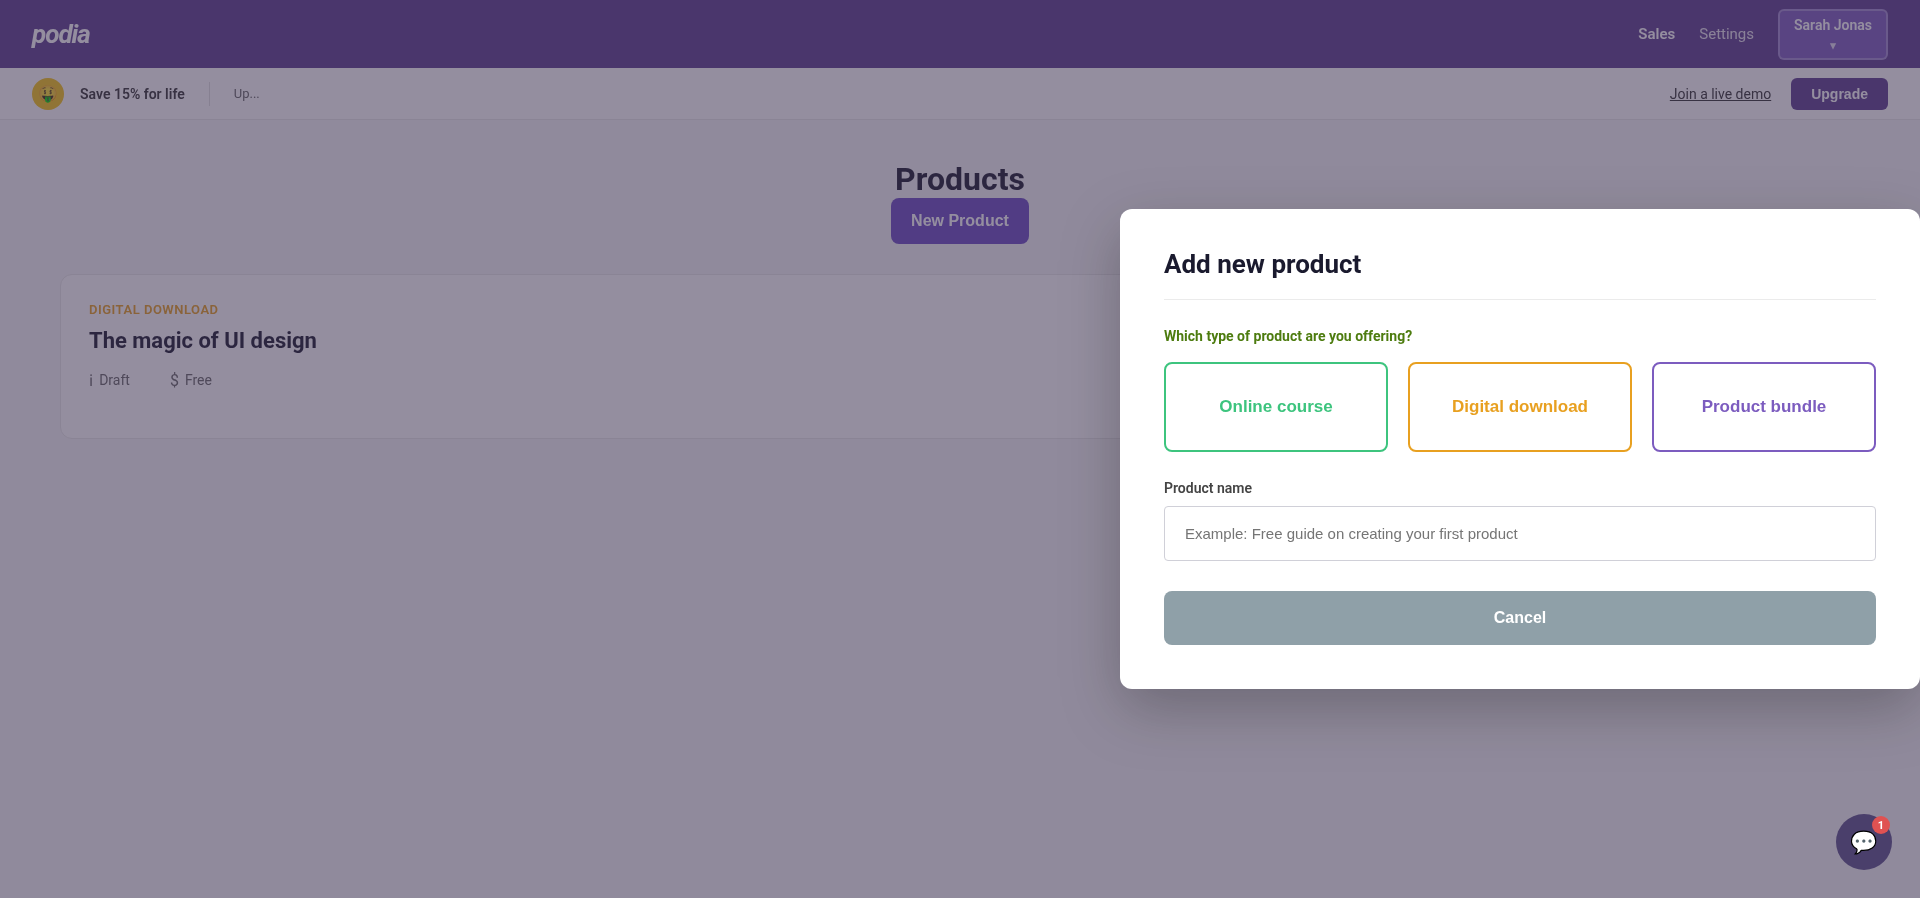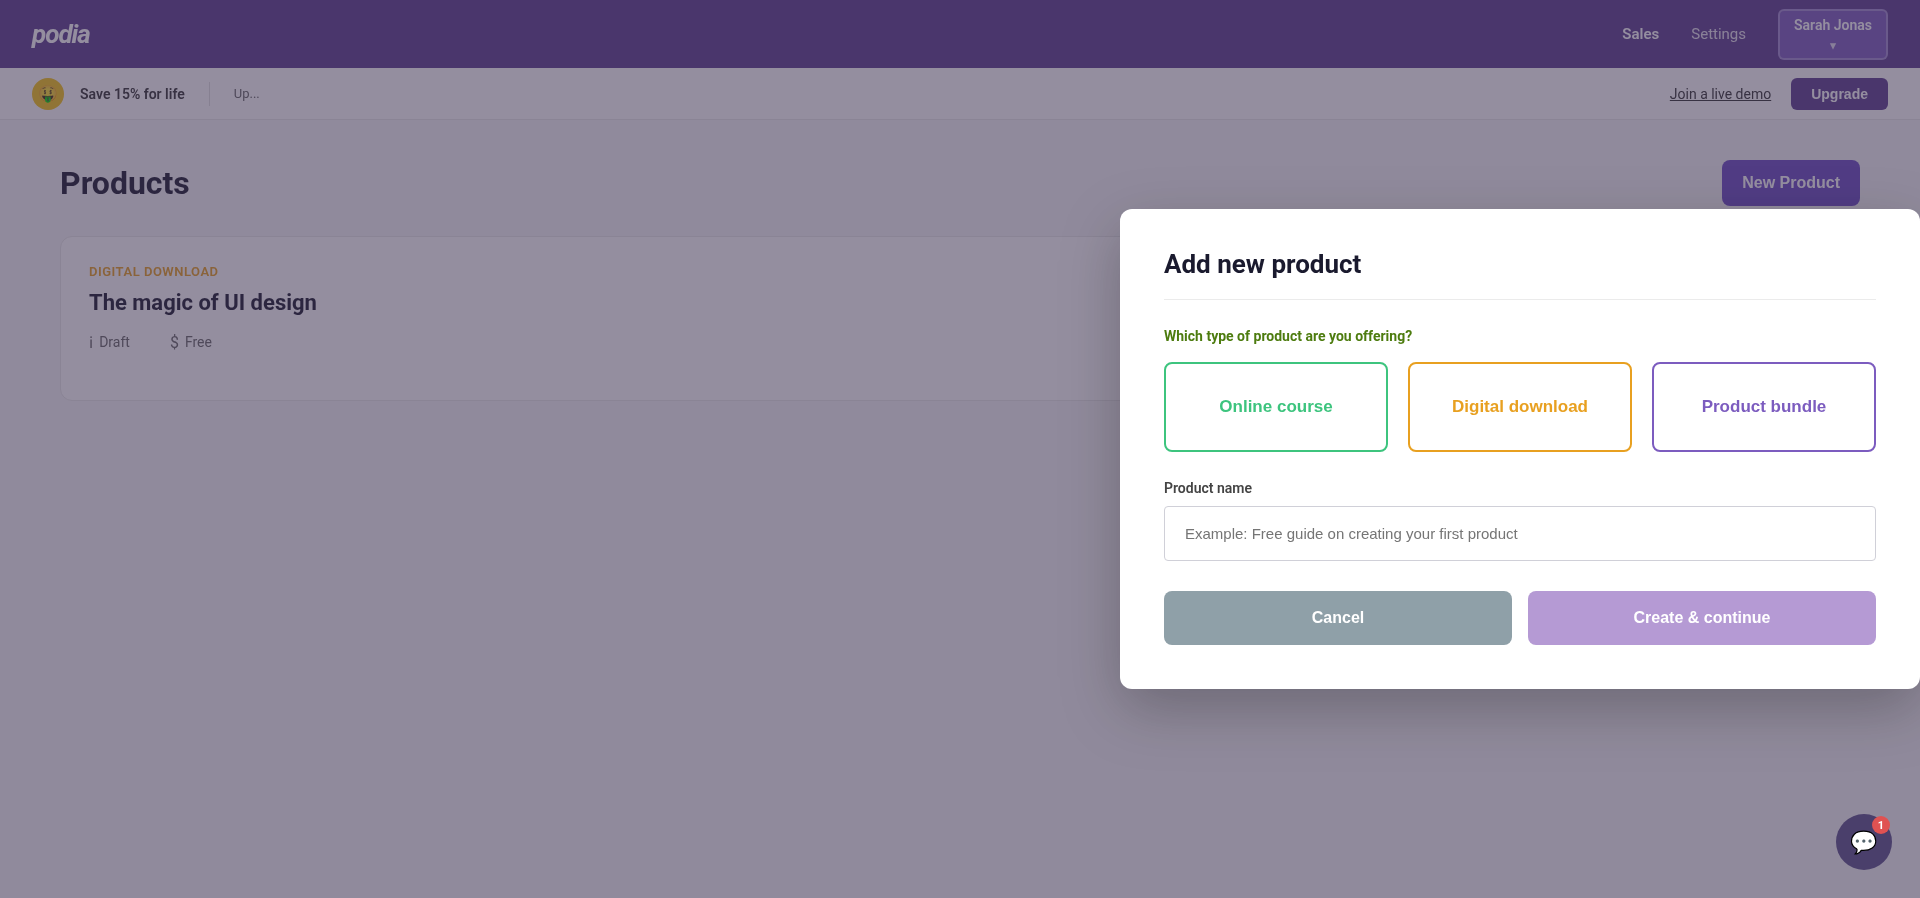--- a/index.html
+++ b/index.html
@@ -34,21 +34,21 @@
     .top-nav-logo {
       color: white;
       font-size: 26px;
       font-weight: 700;
       letter-spacing: -1px;
     }
     .top-nav-logo span { font-style: italic; }
     .top-nav-right {
       display: flex;
       align-items: center;
-      gap: 32px;
+      gap: 24px;
       text-align: center;
     }
     .top-nav-link {
       color: rgba(255,255,255,0.85);
       font-size: 15px;
       text-decoration: none;
     }
     .top-nav-link.active { color: white; font-weight: 600; }
     .top-nav-user {
       background: #7c5cbf;
@@ -135,20 +135,21 @@
     .main-content {
       padding: 40px 60px;
       position: relative;
       z-index: 1;
     }
     .page-header {
       display: flex;
       align-items: center;
       justify-content: space-between;
       margin-bottom: 30px;
+      flex-direction: column;
     }
     .page-title {
       font-size: 32px;
       font-weight: 700;
       color: #1a1a2e;
     }
     .new-product-btn {
       background: #6b4bc4;
       color: white;
       border: none;
@@ -455,21 +456,20 @@
       <button class="product-type-btn purple">Product bundle</button>
     </div>
 
     
     <div class="product-name-label">Product name</div>
     <input class="product-name-input" type="text" placeholder="Example: Free guide on creating your first product" style="">
 
     
     <div class="modal-actions">
       <button class="cancel-btn">Cancel</button>
-      <button class="create-btn">Create &amp; continue</button>
     </div>
   </div>
 </div>
 
 <div class="chat-widget">
   <span class="chat-icon">💬</span>
   <div class="chat-badge">1</div>
 </div>
 
 </body></html>

